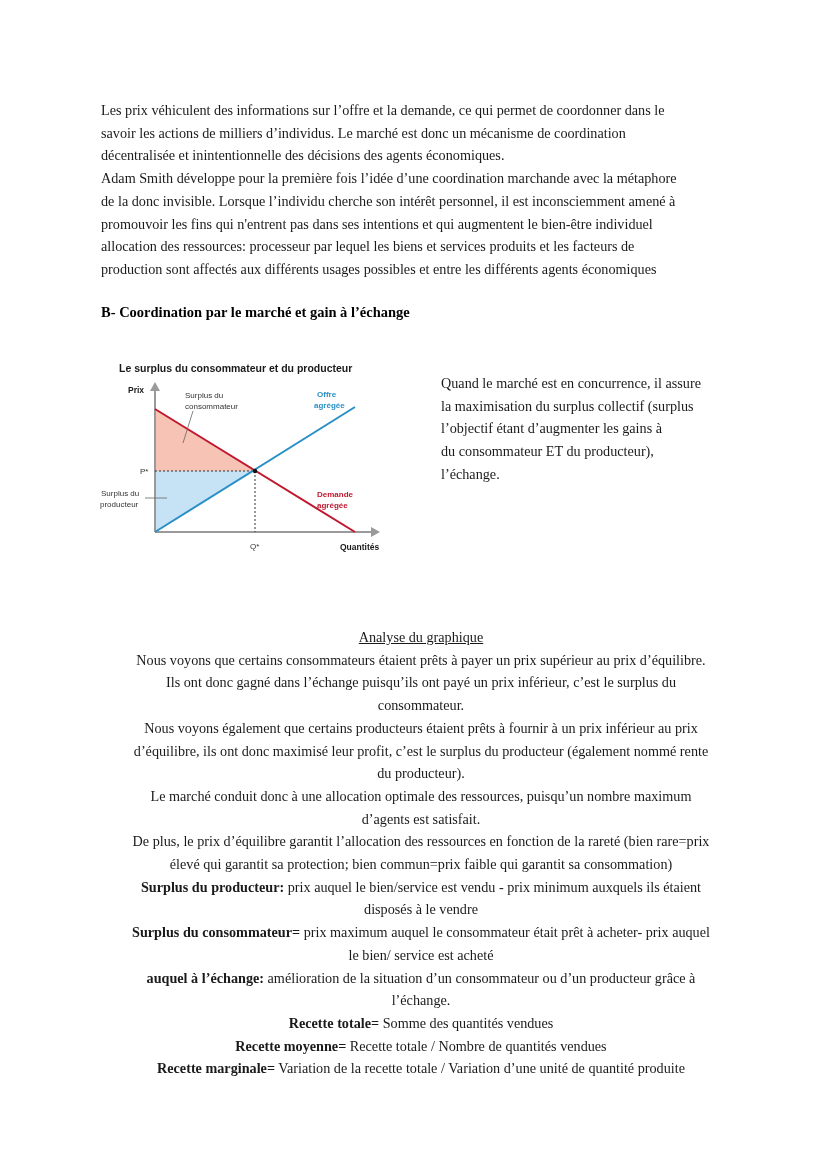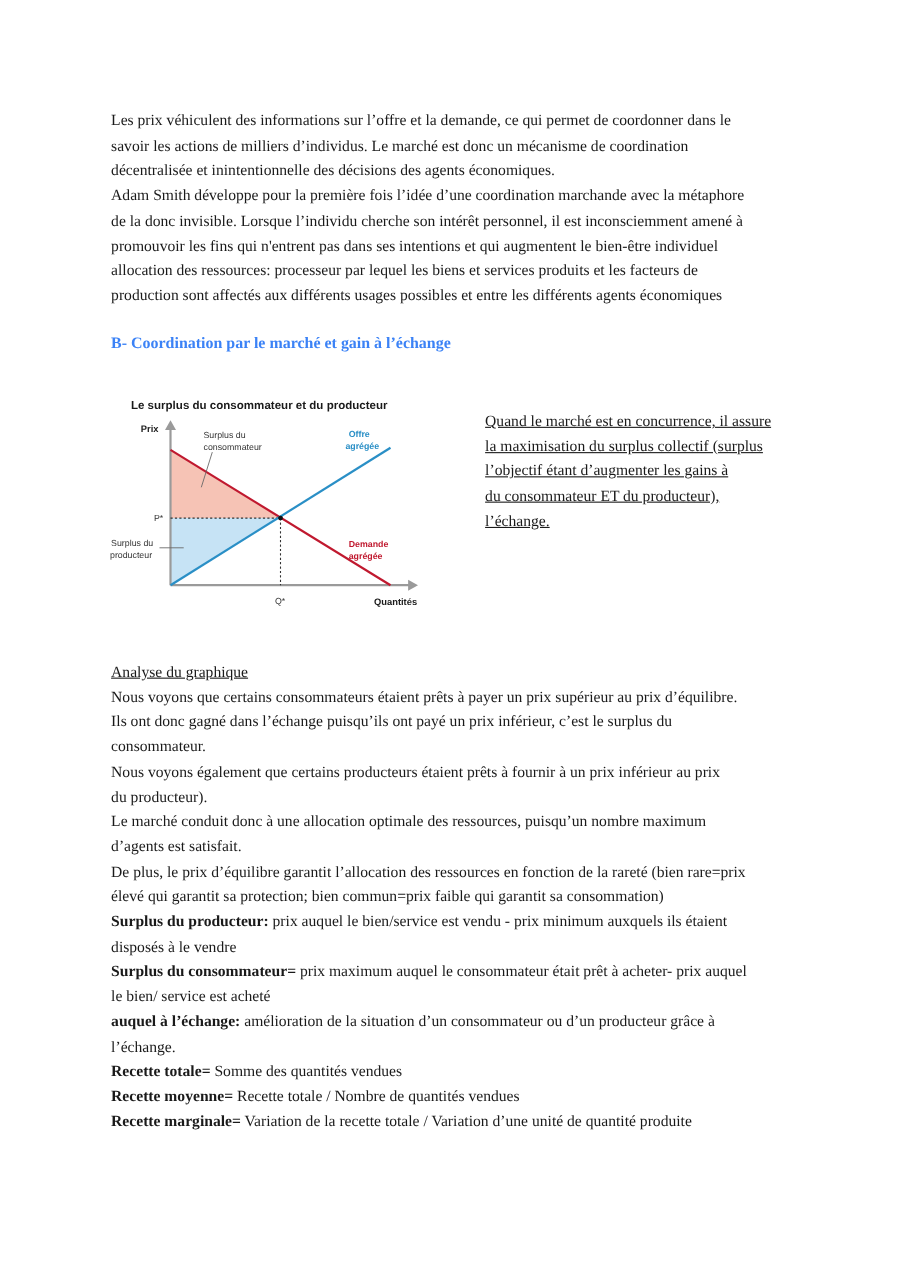--- a/index.html
+++ b/index.html
@@ -1,23 +1,23 @@
 <!DOCTYPE html>
 <html><head>
 <meta charset="utf-8">
 <style>
   html, body { margin: 0; padding: 0; background: #ffffff; }
   body { width: 828px; height: 1169px; position: relative; overflow: hidden;
          font-family: "Liberation Serif", serif; color: #1a1a1a; }
   .page { position: absolute; left: 0; top: 0; width: 828px; height: 1138px; }
   .para { position: absolute; left: 101px; width: 640px; font-size: 14.2px; line-height: 22.7px; margin: 0; }
   .para .line { display: block; white-space: nowrap; }
-  .heading { position: absolute; left: 101px; top: 304px; font-size: 14.5px; font-weight: bold; color: #3b82f6; white-space: nowrap; }
+  .heading { position: absolute; left: 101px; top: 304px; font-size: 14.5px; font-weight: bold; color: #000000; white-space: nowrap; }
   .side-text { position: absolute; left: 441px; top: 372px; font-size: 14.2px; line-height: 22.7px; }
-  .side-text .line { display: block; white-space: nowrap; text-decoration: underline; }
+  .side-text .line { display: block; white-space: nowrap; }
   .underline { text-decoration: underline; }
   b { font-weight: bold; }
   .chart { position: absolute; left: 95px; top: 355px; width: 300px; height: 205px; }
   .chart svg { display: block; }
   .chart-label { font-family: "Liberation Sans", sans-serif; }
 </style>
 </head>
 <body>
 
 <div class="page">
@@ -77,26 +77,27 @@
   </div>
 
   <div class="side-text">
     <span class="line">Quand le marché est en concurrence, il assure</span>
     <span class="line">la maximisation du surplus collectif (surplus</span>
     <span class="line">l’objectif étant d’augmenter les gains à</span>
     <span class="line">du consommateur ET du producteur),</span>
     <span class="line">l’échange.</span>
   </div>
 
-  <p class="para" style="top:600px;">
+  <p class="para" style="top:626px;text-align:center;">
     <span class="line underline">Analyse du graphique</span>
     <span class="line">Nous voyons que certains consommateurs étaient prêts à payer un prix supérieur au prix d’équilibre.</span>
     <span class="line">Ils ont donc gagné dans l’échange puisqu’ils ont payé un prix inférieur, c’est le surplus du</span>
     <span class="line">consommateur.</span>
     <span class="line">Nous voyons également que certains producteurs étaient prêts à fournir à un prix inférieur au prix</span>
+    <span class="line">d’équilibre, ils ont donc maximisé leur profit, c’est le surplus du producteur (également nommé rente</span>
     <span class="line">du producteur).</span>
     <span class="line">Le marché conduit donc à une allocation optimale des ressources, puisqu’un nombre maximum</span>
     <span class="line">d’agents est satisfait.</span>
     <span class="line">De plus, le prix d’équilibre garantit l’allocation des ressources en fonction de la rareté (bien rare=prix</span>
     <span class="line">élevé qui garantit sa protection; bien commun=prix faible qui garantit sa consommation)</span>
 
     <span class="line"><b>Surplus du producteur:</b><span> prix auquel le bien/service est vendu - prix minimum auxquels ils étaient</span></span>
     <span class="line">disposés à le vendre</span>
     <span class="line"><b>Surplus du consommateur=</b><span> prix maximum auquel le consommateur était prêt à acheter- prix auquel</span></span>
     <span class="line">le bien/ service est acheté</span>

